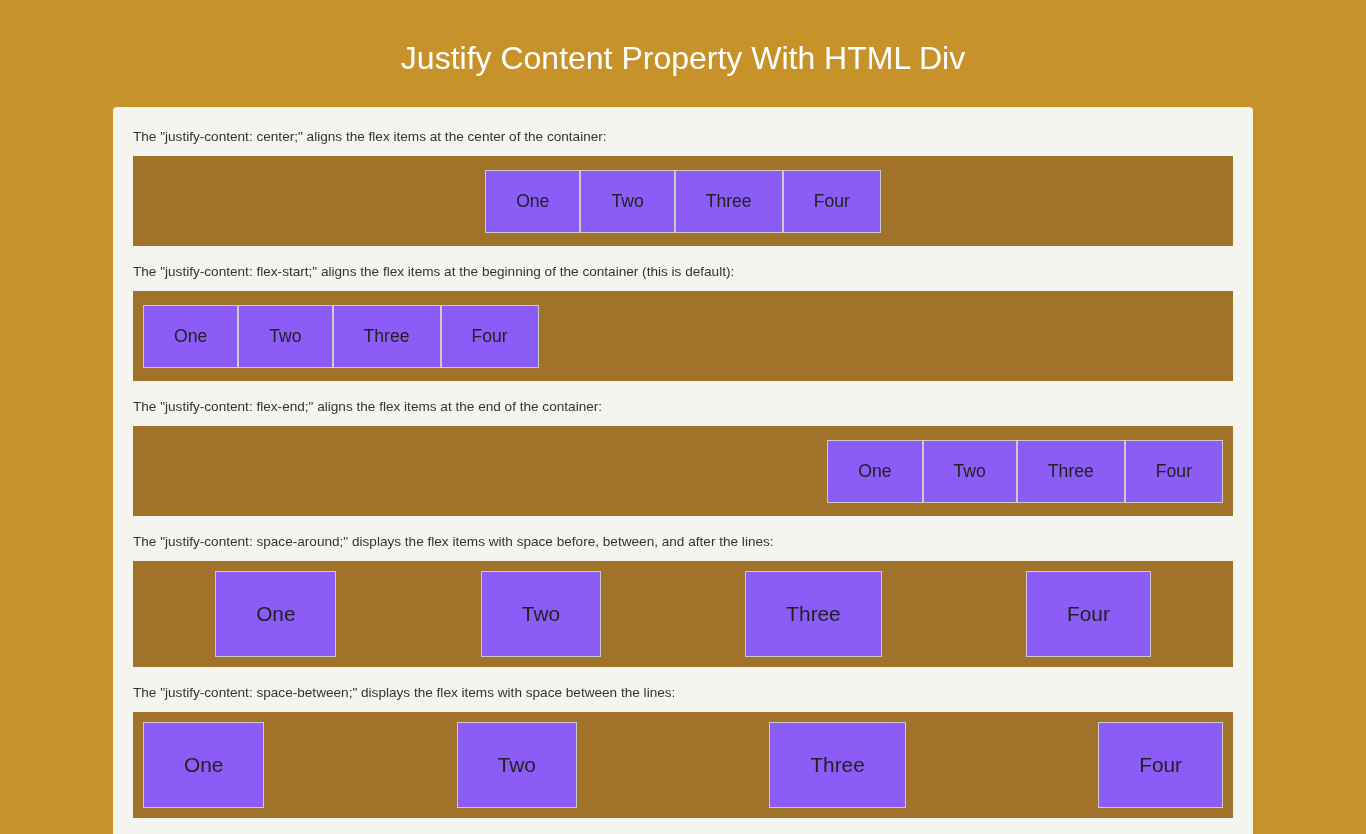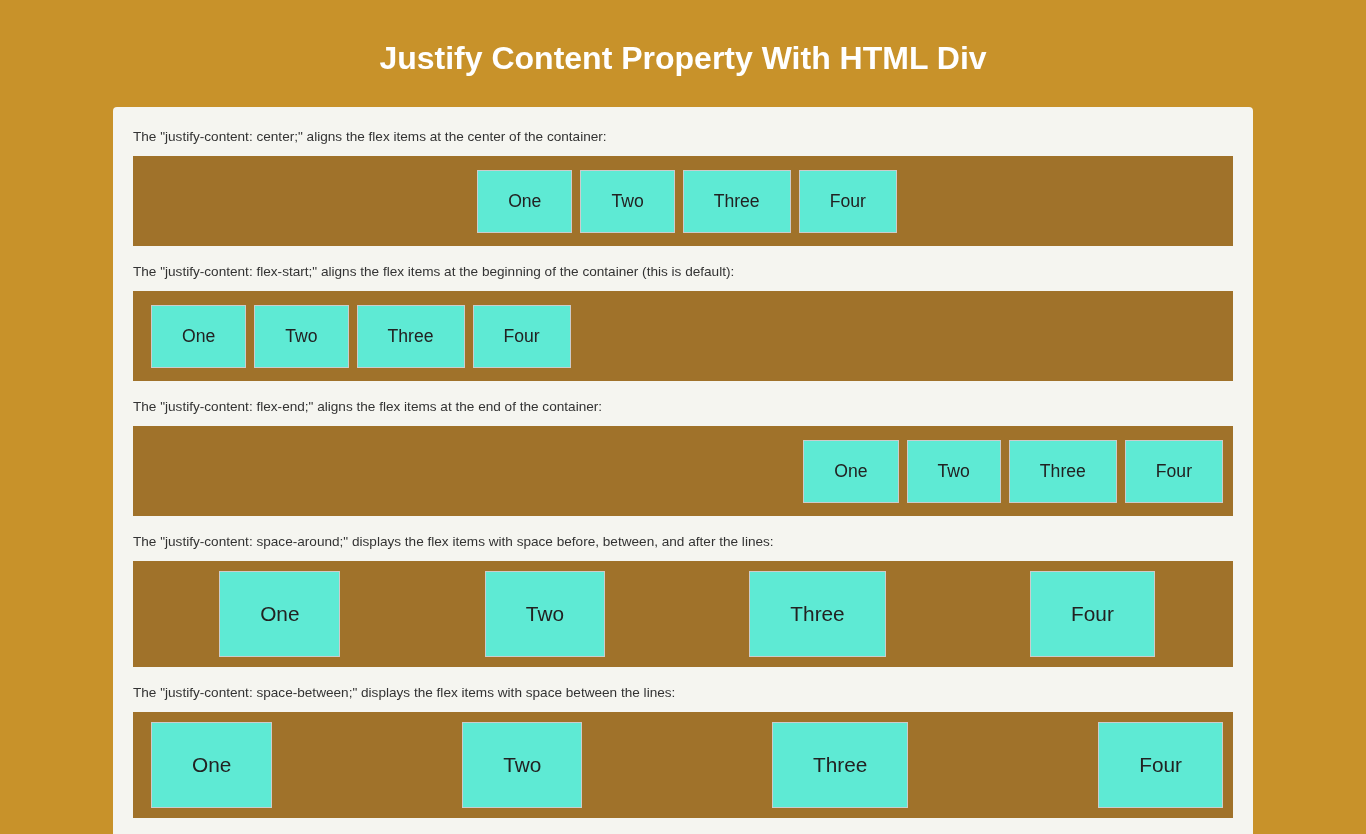--- a/index.html
+++ b/index.html
@@ -15,21 +15,21 @@
       display: flex;
       flex-direction: column;
       align-items: center;
       justify-content: center;
       padding: 40px 20px;
     }
 
     h1 {
       color: #fff;
       font-size: 2rem;
-      font-weight: bold;
+      font-weight: normal;
       margin-bottom: 30px;
       text-align: center;
     }
 
     .main-card {
       background-color: #f5f5f0;
       border-radius: 4px;
       padding: 20px;
       width: 100%;
       max-width: 1140px;
@@ -65,28 +65,27 @@
 
     .flex-container.space-around {
       justify-content: space-around;
     }
 
     .flex-container.space-between {
       justify-content: space-between;
     }
 
     .flex-item {
-      background-color: #5eead4;
+      background-color: #8b5cf6;
       border: 1px solid #ccc;
       padding: 20px 30px;
       font-size: 1.1rem;
       color: #222;
       text-align: center;
       min-width: 90px;
-      margin-left: 8px;
     }
 
     .flex-container.space-between .flex-item,
     .flex-container.space-around .flex-item {
       padding: 30px 40px;
       font-size: 1.3rem;
     }
   </style>
 </head>
 <body>

